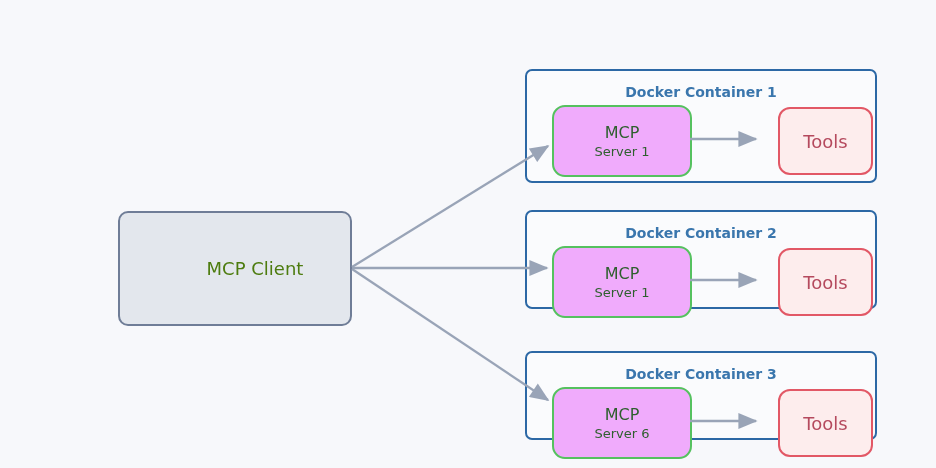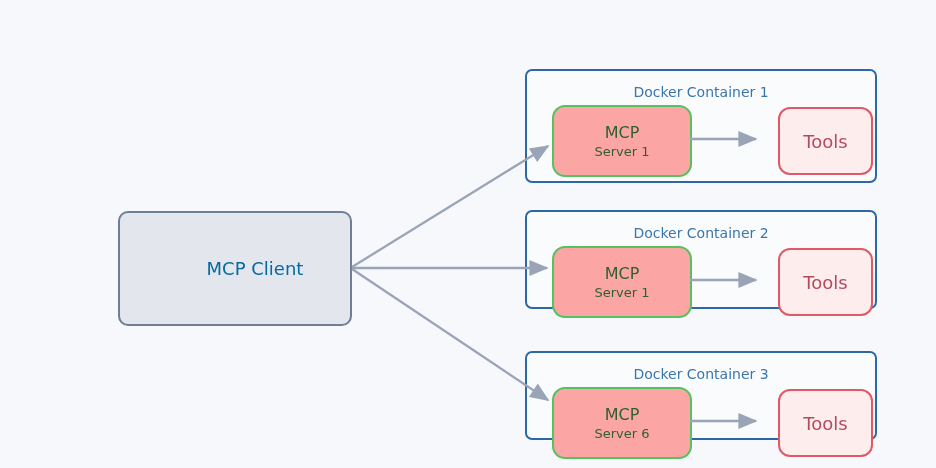--- a/index.html
+++ b/index.html
@@ -25,21 +25,21 @@
   }
   
   .client {
     left: 118px;
     top: 211px;
     width: 234px;
     height: 115px;
     background: #e3e7ed;
     border: 2px solid #6f7d97;
     border-radius: 10px;
-    color: #0369a1;
+    color: #4d7c0f;
     font-size: 18px;
     padding-left: 40px;
   }
   
   .container-box {
     position: absolute;
     box-sizing: border-box;
     left: 525px;
     width: 352px;
     background: #fafbfd;
@@ -50,27 +50,28 @@
   .container-2 { top: 210px; height: 99px; }
   .container-3 { top: 351px; height: 89px; }
   .container-label {
     position: absolute;
     top: 13px;
     left: 0;
     width: 100%;
     text-align: center;
     color: #3a76ad;
     font-size: 14px;
+    font-weight: bold;
   }
   .server {
     left: 25px;
     top: 34px;
     width: 140px;
     height: 72px;
-    background: #fca5a5;
+    background: #f0abfc;
     border: 2px solid #55c15f;
     border-radius: 13px;
     color: #2e5f2e;
   }
   .server .line1 { font-size: 16px; line-height: 20px; }
   .server .line2 { font-size: 13px; line-height: 17px; }
   .tools {
     left: 235px;
     top: 36px;
     width: 95px;

